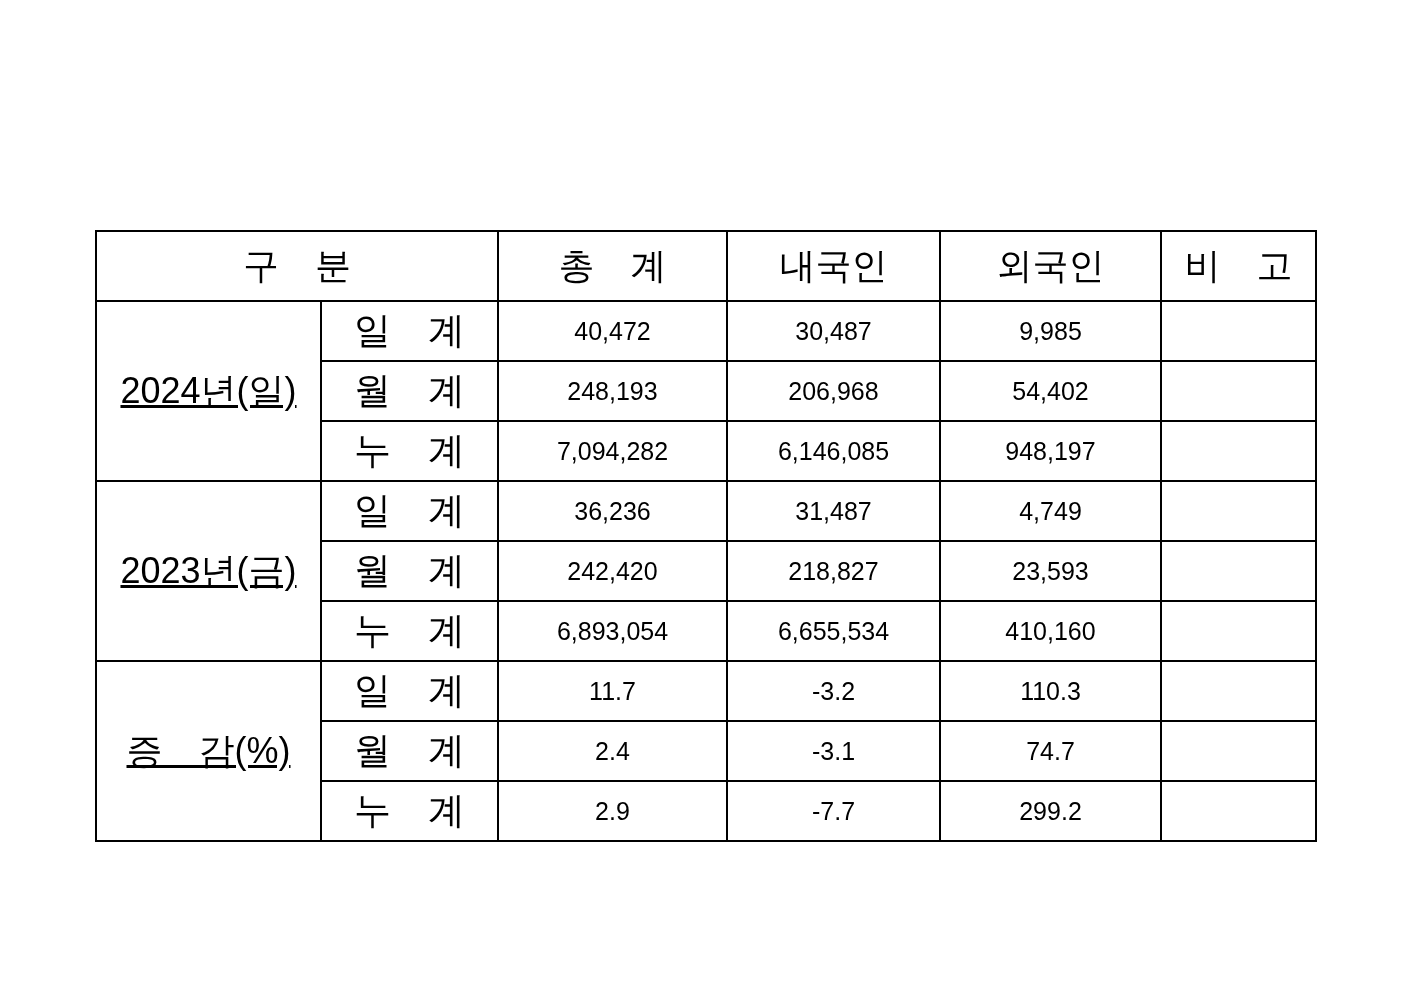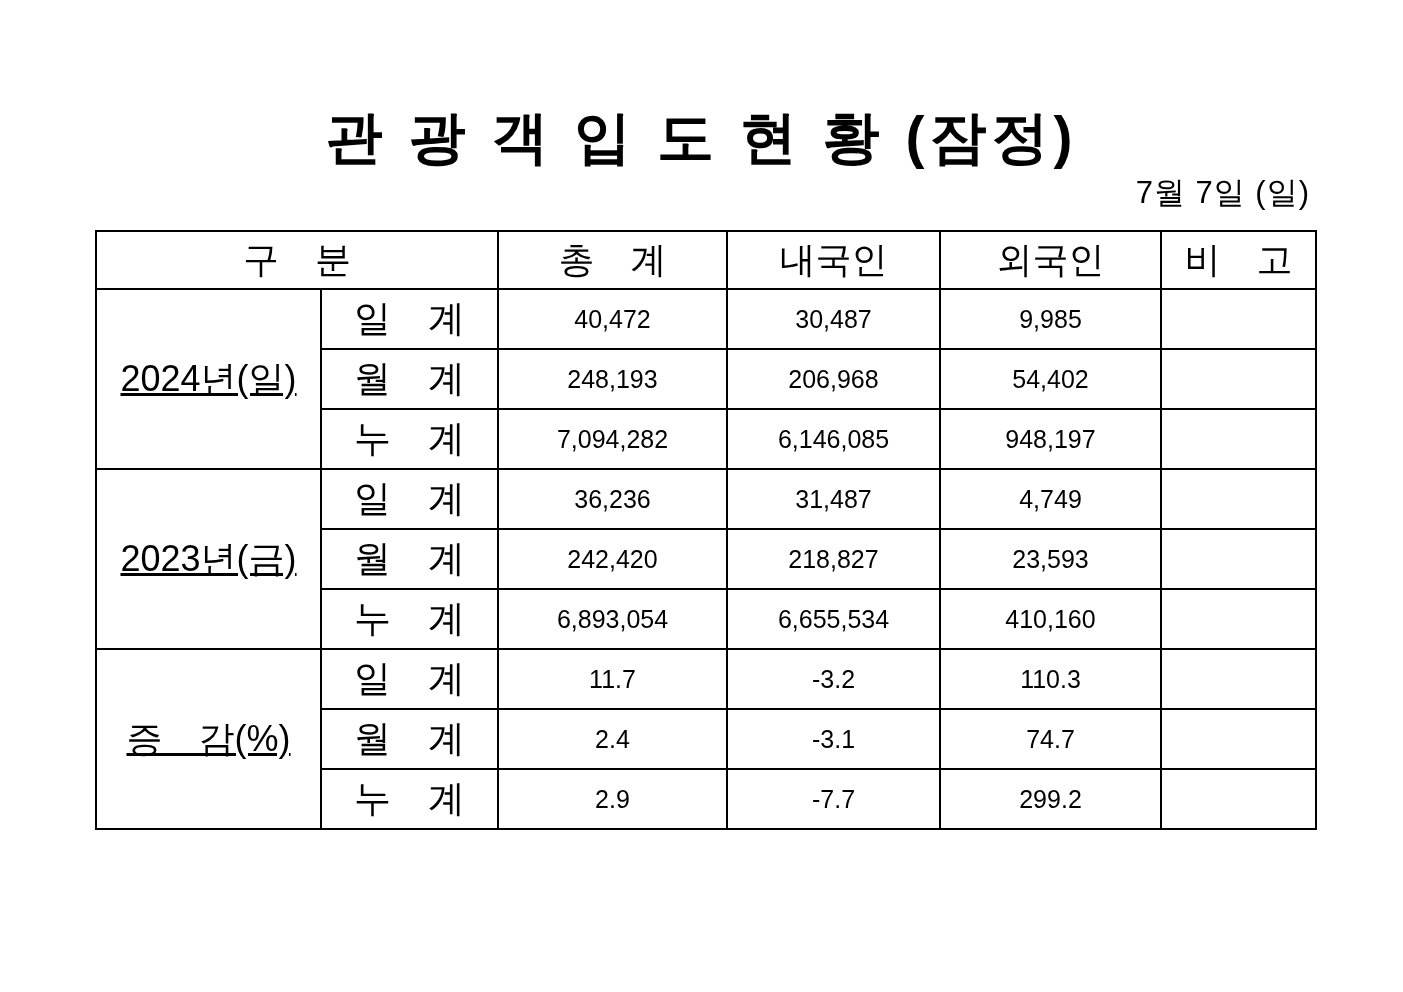--- a/index.html
+++ b/index.html
@@ -51,21 +51,21 @@
     background: #ffffff;
   }
   table.stats th,
   table.stats td {
     border: 2px solid #000000;
     text-align: center;
     vertical-align: middle;
     padding: 0;
     overflow: hidden;
   }
-  table.stats thead tr { height: 58px; }
+  table.stats thead tr { height: 70px; }
   table.stats tbody tr { height: 60px; }
   table.stats th {
     font-weight: 400;
     font-size: 36px;
     white-space: pre;
   }
   td.year-label {
     font-size: 36px;
     white-space: pre;
     text-decoration: underline;
@@ -82,23 +82,21 @@
   }
   td.remarks {
     background: #ffffff;
   }
 </style>
 </head>
 <body>
 
 <div class="page">
 
-  <h1 class="doc-title">관 광 객 입 도 현 황 (잠정)</h1>
 
-  <div class="doc-date">7월 7일 (일)</div>
 
   <table class="stats">
     <colgroup>
       <col style="width:225px">
       <col style="width:177px">
       <col style="width:229px">
       <col style="width:213px">
       <col style="width:221px">
       <col style="width:155px">
     </colgroup>

